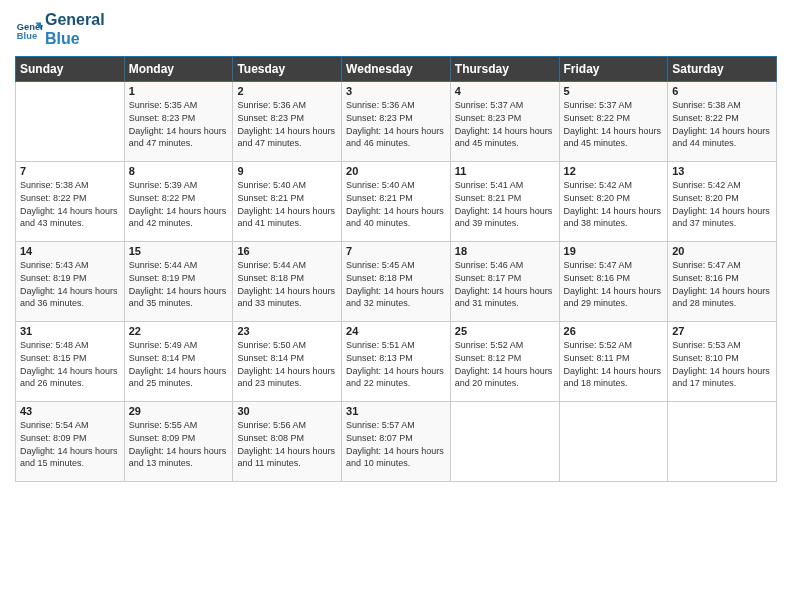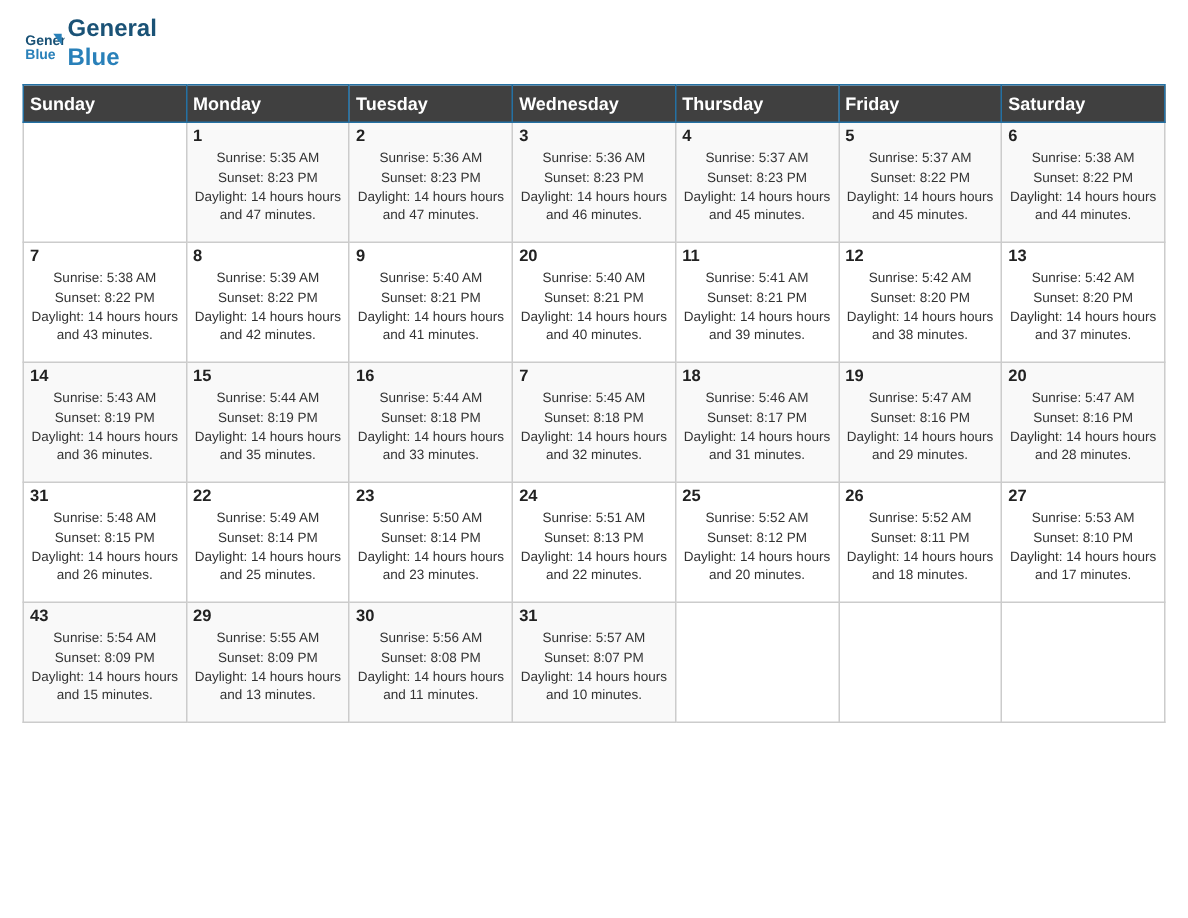--- a/index.html
+++ b/index.html
@@ -72,21 +72,20 @@
       font-size: 11px;
       font-weight: bold;
       color: #222;
       display: block;
       margin-bottom: 2px;
     }
     .day-info {
       font-size: 9px;
       color: #333;
       line-height: 1.4;
-      text-align: center;
     }
     .empty-cell {
       background: #fff !important;
     }
   </style>
 </head>
 <body>
 
 <div class="container">
   <div class="header">

